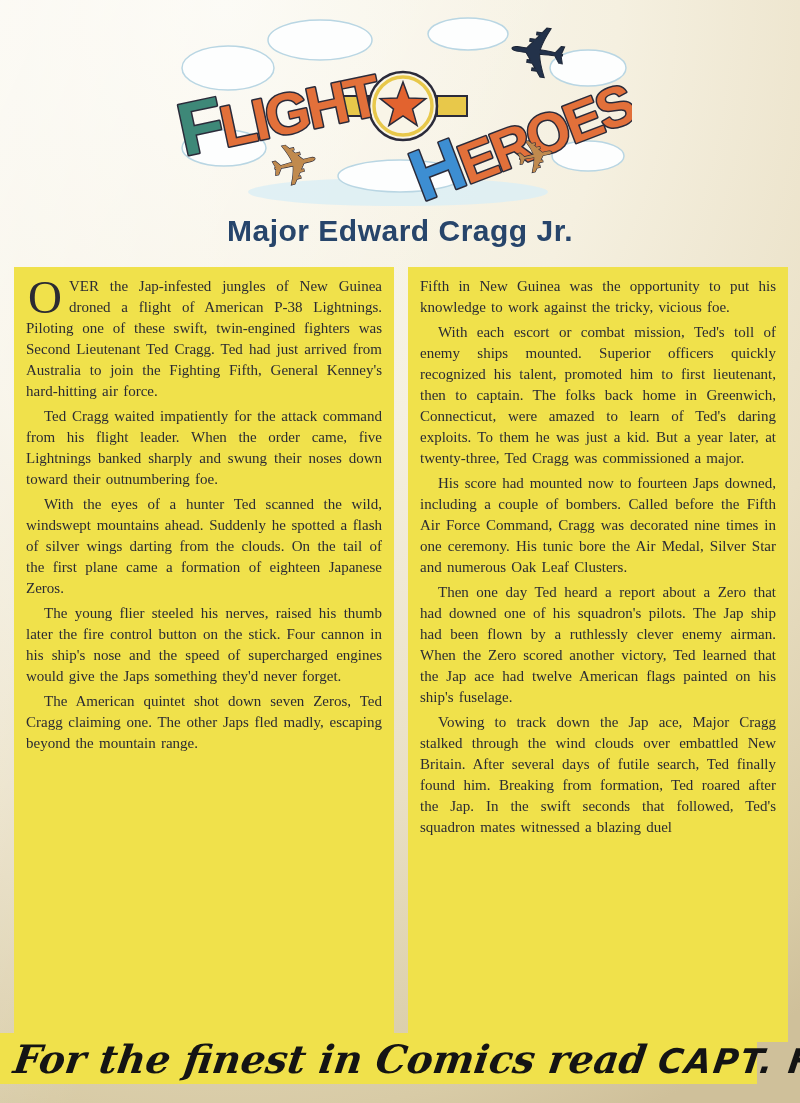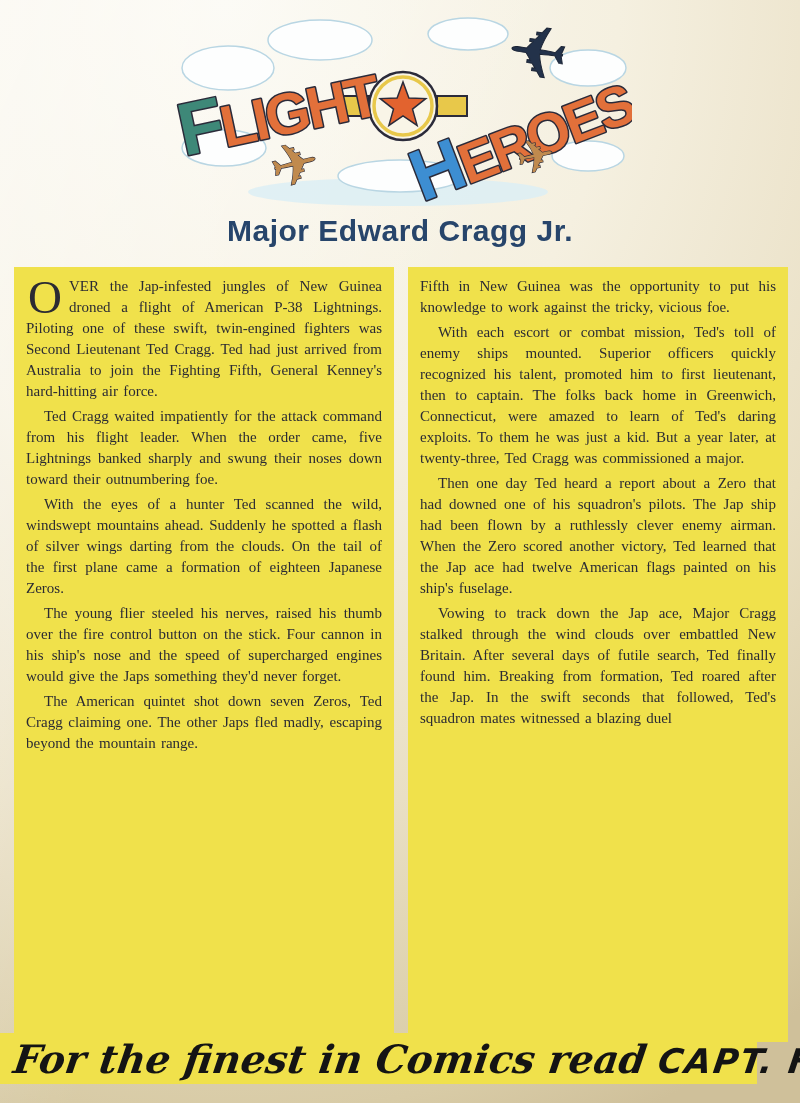--- a/index.html
+++ b/index.html
@@ -103,26 +103,27 @@
     </svg>
   </div>
 
   <h1 class="story-title">Major Edward Cragg Jr.</h1>
 
   <main class="article">
     <div class="col">
         <p class="has-dropcap"><span class="dropcap">O</span>VER the Jap-infested jungles of New Guinea droned a flight of American P-38 Lightnings. Piloting one of these swift, twin-engined fighters was Second Lieutenant Ted Cragg.  Ted had just arrived from Australia to join the Fighting Fifth, General Kenney's hard-hitting air force.</p>
         <p>Ted Cragg waited impatiently for the attack command from his flight leader.  When the order came, five Lightnings banked sharply and swung their noses down toward their outnumbering foe.</p>
         <p>With the eyes of a hunter Ted scanned the wild, windswept mountains ahead.  Suddenly he spotted a flash of silver wings darting from the clouds.  On the tail of the first plane came a formation of eighteen Japanese Zeros.</p>
-        <p>The young flier steeled his nerves, raised his thumb over the fire control button on the stick.  Four cannon in his ship's nose and the speed of supercharged engines would give the Japs something they'd never forget.</p>
+        <p>The young flier steeled his nerves, raised his thumb later the fire control button on the stick.  Four cannon in his ship's nose and the speed of supercharged engines would give the Japs something they'd never forget.</p>
         <p>The American quintet shot down seven Zeros, Ted Cragg claiming one.  The other Japs fled madly, escaping beyond the mountain range.</p>
       </div>
     <div class="col">
         <p class="flush">Fifth in New Guinea was the opportunity to put his knowledge to work against the tricky, vicious foe.</p>
         <p>With each escort or combat mission, Ted's toll of enemy ships mounted. Superior officers quickly recognized his talent, promoted him to first lieutenant, then to captain.  The folks back home in Greenwich, Connecticut, were amazed to learn of Ted's daring exploits. To them he was just a kid. But a year later, at twenty-three, Ted Cragg was commissioned a major.</p>
+        <p>His score had mounted now to fourteen Japs downed, including a couple of bombers.  Called before the Fifth Air Force Command, Cragg was decorated nine times in one ceremony.  His tunic bore the Air Medal, Silver Star and numerous Oak Leaf Clusters.</p>
         <p>Then one day Ted heard a report about a Zero that had downed one of his squadron's pilots.  The Jap ship had been flown by a ruthlessly clever enemy airman.  When the Zero scored another victory, Ted learned that the Jap ace had twelve American flags painted on his ship's fuselage.</p>
         <p>Vowing to track down the Jap ace, Major Cragg stalked through the wind clouds over embattled New Britain. After several days of futile search, Ted finally found him. Breaking from formation, Ted roared after the Jap.  In the swift seconds that followed, Ted's squadron mates witnessed a blazing duel</p>
       </div>
   </main>
 
   <div class="banner-band"></div>
   <div class="banner-text">
     <span class="banner-script">For the finest in Comics read</span>
     <span class="banner-caps">CAPT. FLIGHT</span>
   </div>

